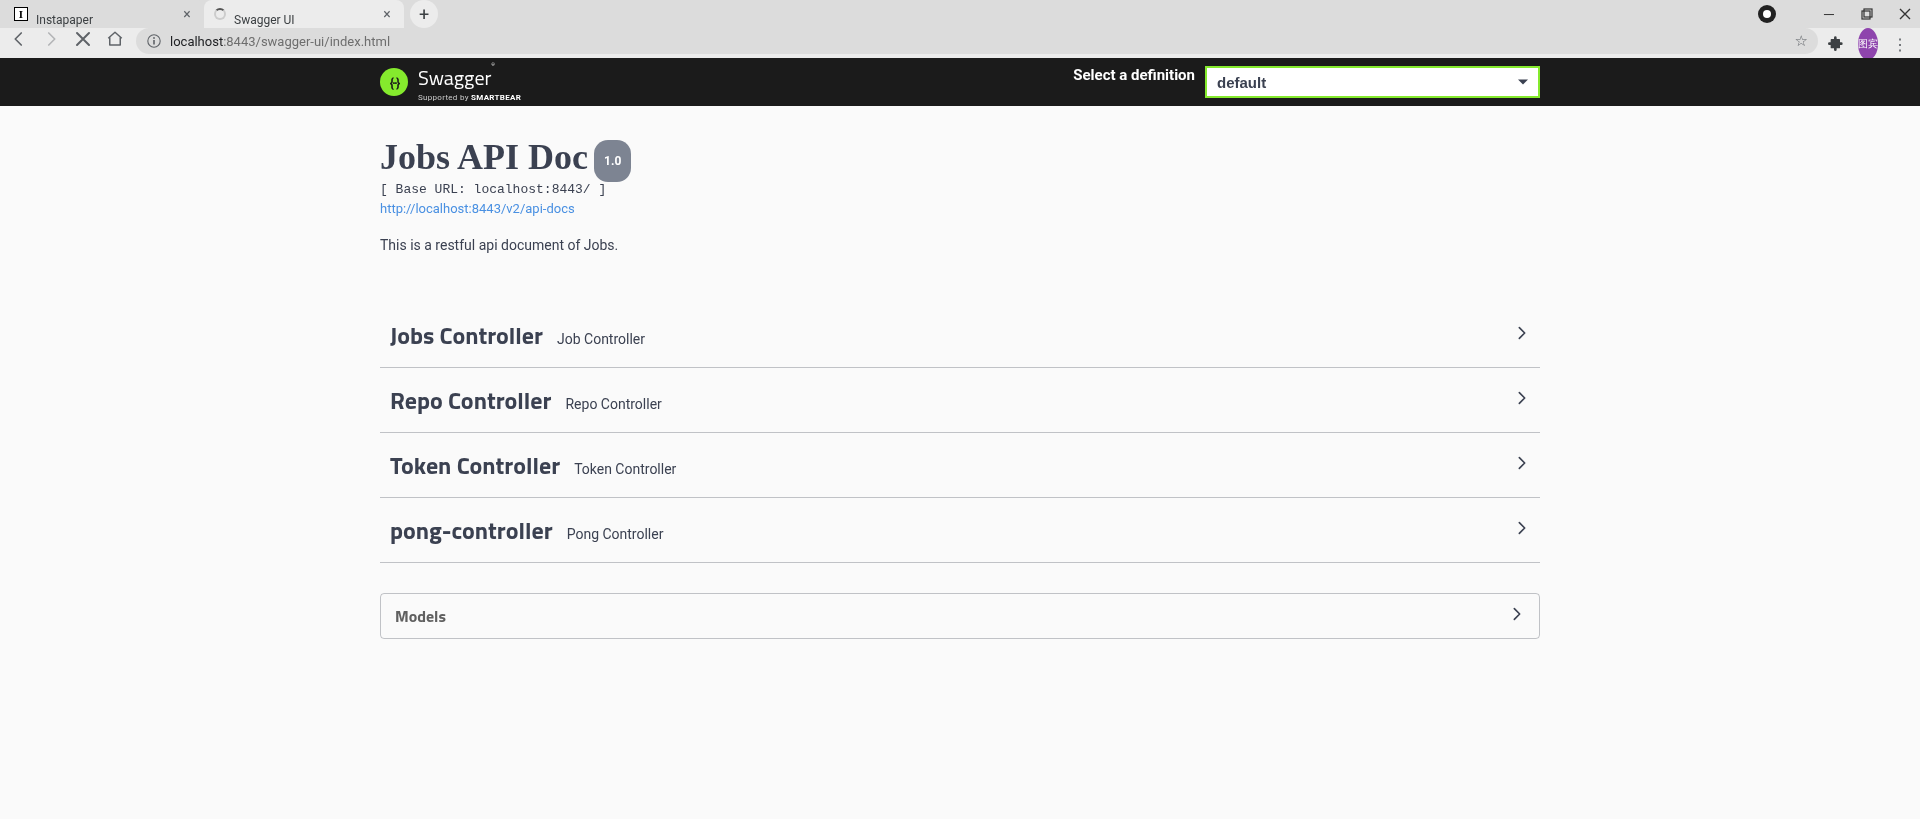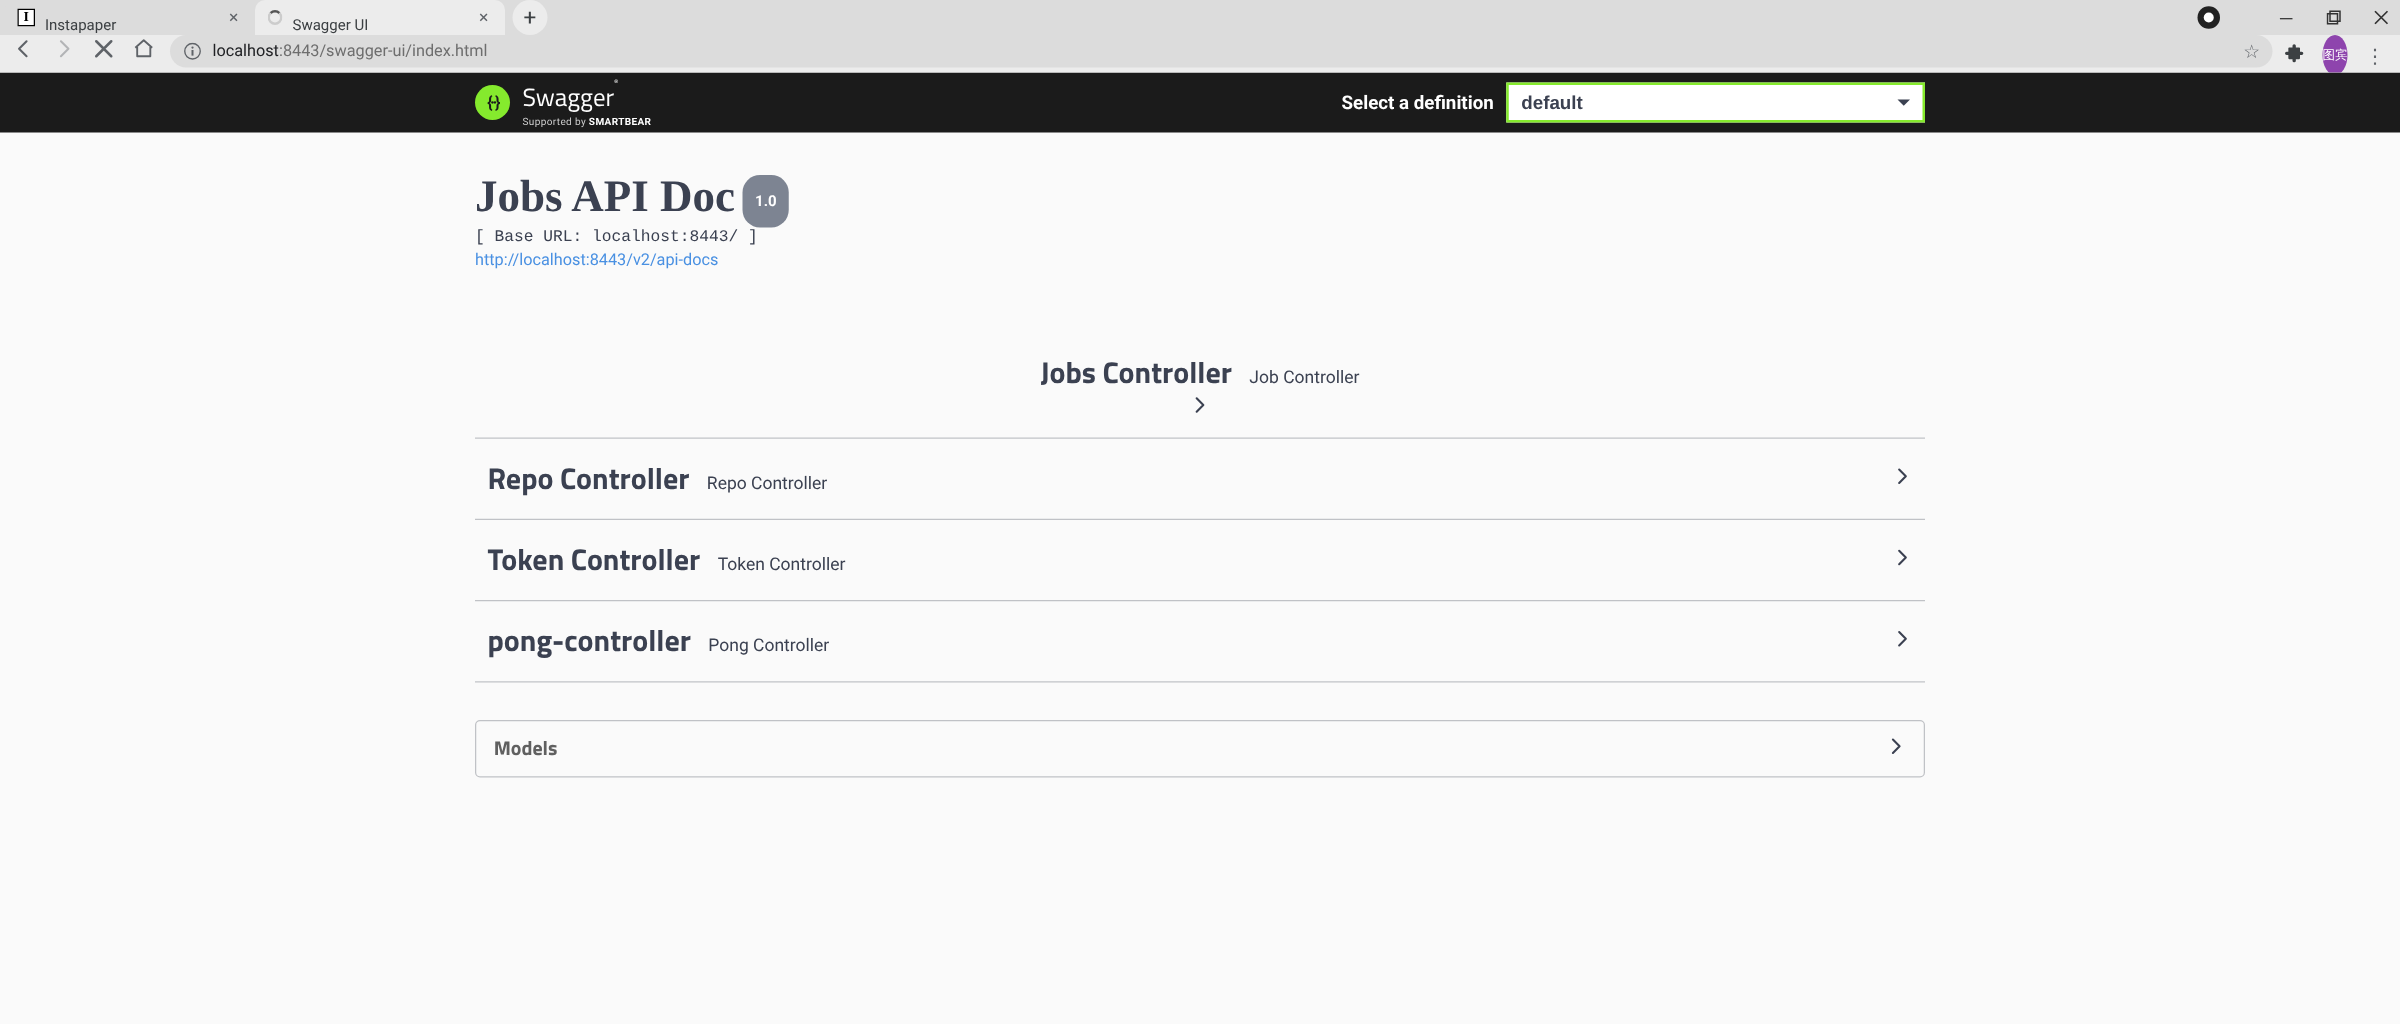--- a/index.html
+++ b/index.html
@@ -48,39 +48,39 @@
   .viewport::-webkit-scrollbar-thumb { background:#c1c1c1; }
 
   
   .swagger-topbar { background:#1b1b1b; height:48px; display:flex; align-items:center; justify-content:space-between; padding:0 calc((100% - 1160px)/2); }
   .swagger-logo { display:flex; align-items:center; gap:10px; }
   .swagger-mark { width:28px; height:28px; border-radius:50%; background:#85ea2d; display:flex; align-items:center; justify-content:center; color:#1b1b1b; font-size:13px; font-weight:bold; letter-spacing:-2px; }
   .swagger-word { color:#fff; font-size:20px; font-weight:400; font-family: "Titillium Web", Arial, sans-serif; }
   .swagger-logo .sup { font-size:4px; vertical-align: top; color:#fff;}
   .swagger-sub { color:#ccc; font-size:8px; display:block; text-align:right; letter-spacing:0.3px; }
   .swagger-sub b { color:#fff; font-weight:bold; }
-  .def-wrap { display:flex; align-items:center; gap:10px; }
+  .def-wrap { display:flex; align-items:flex-start; gap:10px; }
   .def-label { color:#fff; font-weight:700; font-size:15px; }
   .def-select { width:335px; height:32px; border:2px solid #85ea2d; background:#fff; padding:0 10px; font-weight:700; font-size:15px; color:#3b4151; outline:none; appearance:none; position:relative; }
   .def-select-wrap { position:relative; }
   .def-select-wrap::after { content:""; position:absolute; right:12px; top:50%; transform:translateY(-50%); border-left:5px solid transparent; border-right:5px solid transparent; border-top:5px solid #3b4151; pointer-events:none; }
 
   
   .swagger-content { max-width:1160px; margin:0 auto; padding:30px 0 60px; }
   .api-header { margin-bottom: 20px; }
   .api-title-row { display:flex; align-items:flex-start; gap:6px; }
   .api-title { font-size:36px; font-weight:700; color:#3b4151; font-family: Liberation Serif, serif; }
   .api-version { background:#7d8492; color:#fff; border-radius:14px; padding:14px 10px; font-size:12px; font-weight:700; position:relative; top:4px; }
   .base-url { font-family: "Courier New", monospace; font-size:13px; color:#3b4151; margin-top:4px; }
   .docs-link { color:#4990e2; font-size:13px; text-decoration:none; display:inline-block; margin-top:4px; }
   .api-desc { color:#3b4151; font-size:14px; margin-top:20px; }
 
   .tag-section {  }
   .tag-row { display:flex; align-items:center; justify-content:space-between; padding:14px 10px 14px 10px; border-bottom:1px solid rgba(59,65,81,.3); cursor:pointer; }
-  .tag-row:first-of-type { border-top: none; flex-direction: column; }
+  .tag-row:first-of-type { border-top: none; }
   .tag-info { display:flex; align-items:baseline; gap:14px; }
   .tag-name { font-size:24px; font-weight:700; color:#3b4151; font-family: "Titillium Web", Arial, sans-serif; }
   .tag-desc { font-size:14px; color:#3b4151; }
   .chevron { color:#3b4151; }
   .chevron svg { width:16px; height:16px; }
 
   .models-box { border:1px solid rgba(59,65,81,.3); border-radius:4px; margin-top:30px; }
   .models-header { display:flex; align-items:center; justify-content:space-between; padding:10px 14px; cursor:pointer; }
   .models-title { font-size:16px; font-weight:700; color:#606060; font-family: "Titillium Web", Arial, sans-serif; }
 </style>
@@ -185,20 +185,21 @@
   </div>
 
   <div class="swagger-content">
     <div class="api-header">
       <div class="api-title-row">
         <h2 class="api-title">Jobs API Doc</h2>
         <span class="api-version">1.0</span>
       </div>
       <div class="base-url">[ Base URL: localhost:8443/ ]</div>
       <a href="#" class="docs-link">http://localhost:8443/v2/api-docs</a>
+      <p class="api-desc">This is a restful api document of Jobs.</p>
     </div>
 
     <div class="tag-section" style="margin-top:50px;">
       <div class="tag-row">
         <div class="tag-info">
           <span class="tag-name">Jobs Controller</span>
           <span class="tag-desc">Job Controller</span>
         </div>
         <span class="chevron">
           <svg viewBox="0 0 24 24">

